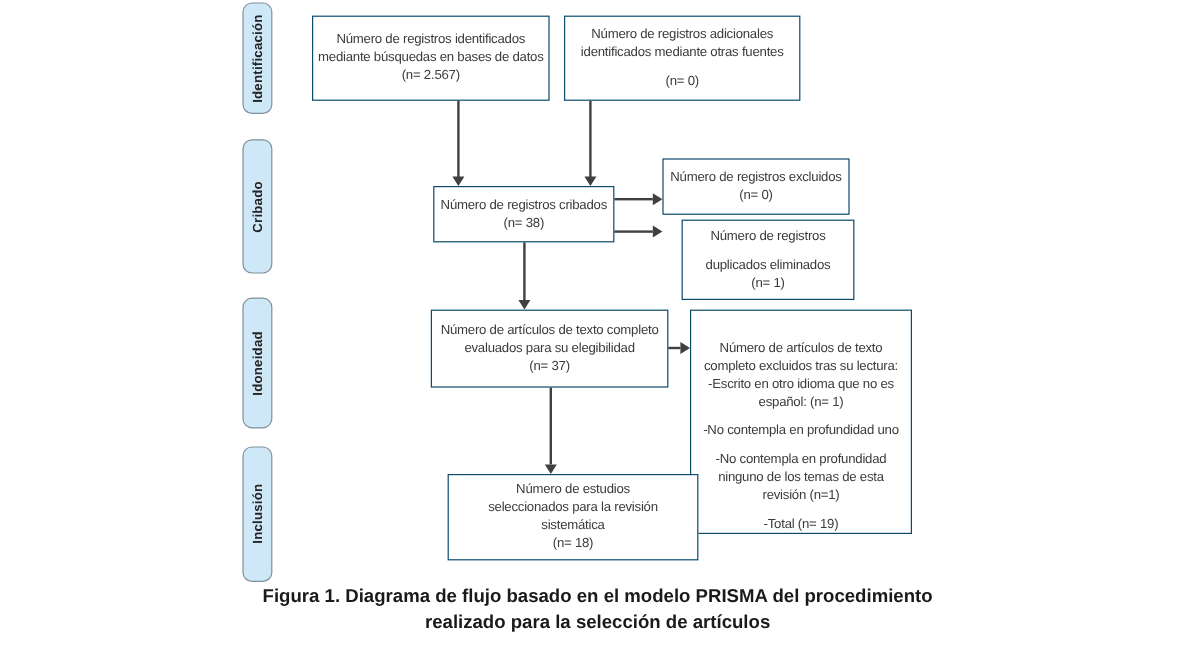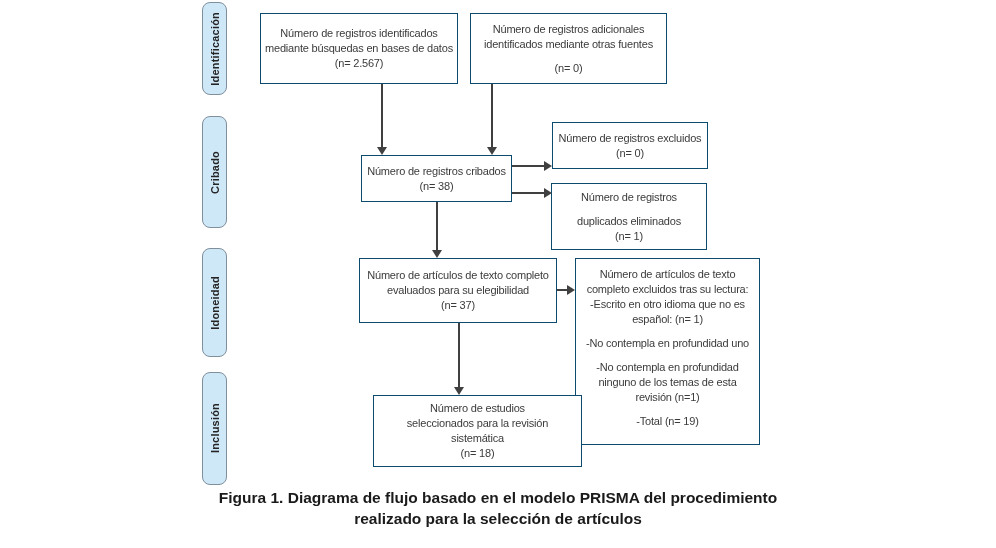--- a/index.html
+++ b/index.html
@@ -47,21 +47,21 @@
     justify-content: center;
     text-align: center;
     font-size: 11px;
     letter-spacing: -0.2px;
     line-height: 15px;
     color: #3b3b3b;
     padding: 2px;
   }
   .fbox .ln { white-space: nowrap; }
   .fbox .gap { margin-top: 9px; }
-  .fbox.topalign { justify-content: flex-start; padding-top: 8px; }
+  .fbox.topalign { justify-content: flex-start; padding-top: 24px; }
 
   
   .vline { position: absolute; width: 2px; background: #404040; }
   .hline { position: absolute; height: 2px; background: #404040; }
   .ahead-down {
     position: absolute; width: 0; height: 0;
     border-left: 5px solid transparent;
     border-right: 5px solid transparent;
     border-top: 8px solid #404040;
   }
@@ -112,26 +112,26 @@
     <div class="ln">Número de registros adicionales</div>
     <div class="ln">identificados mediante otras fuentes</div>
     <div class="ln gap">(n= 0)</div>
   </div>
 
   <div class="fbox" style="left:361px;top:155px;width:151px;height:47px;">
     <div class="ln">Número de registros cribados</div>
     <div class="ln">(n= 38)</div>
   </div>
 
-  <div class="fbox" style="left:552px;top:122px;width:156px;height:47px;">
+  <div class="fbox" style="left:552px;top:132px;width:156px;height:47px;">
     <div class="ln">Número de registros excluidos</div>
     <div class="ln">(n= 0)</div>
   </div>
 
-  <div class="fbox" style="left:551px;top:183px;width:156px;height:67px;text-align:center;">
+  <div class="fbox" style="left:568px;top:183px;width:144px;height:67px;text-align:center;">
     <div class="ln">Número de registros</div>
     <div class="ln gap">duplicados eliminados</div>
     <div class="ln">(n= 1)</div>
   </div>
 
   <div class="fbox" style="left:359px;top:258px;width:198px;height:65px;">
     <div class="ln">Número de artículos de texto completo</div>
     <div class="ln">evaluados para su elegibilidad</div>
     <div class="ln">(n= 37)</div>
   </div>

